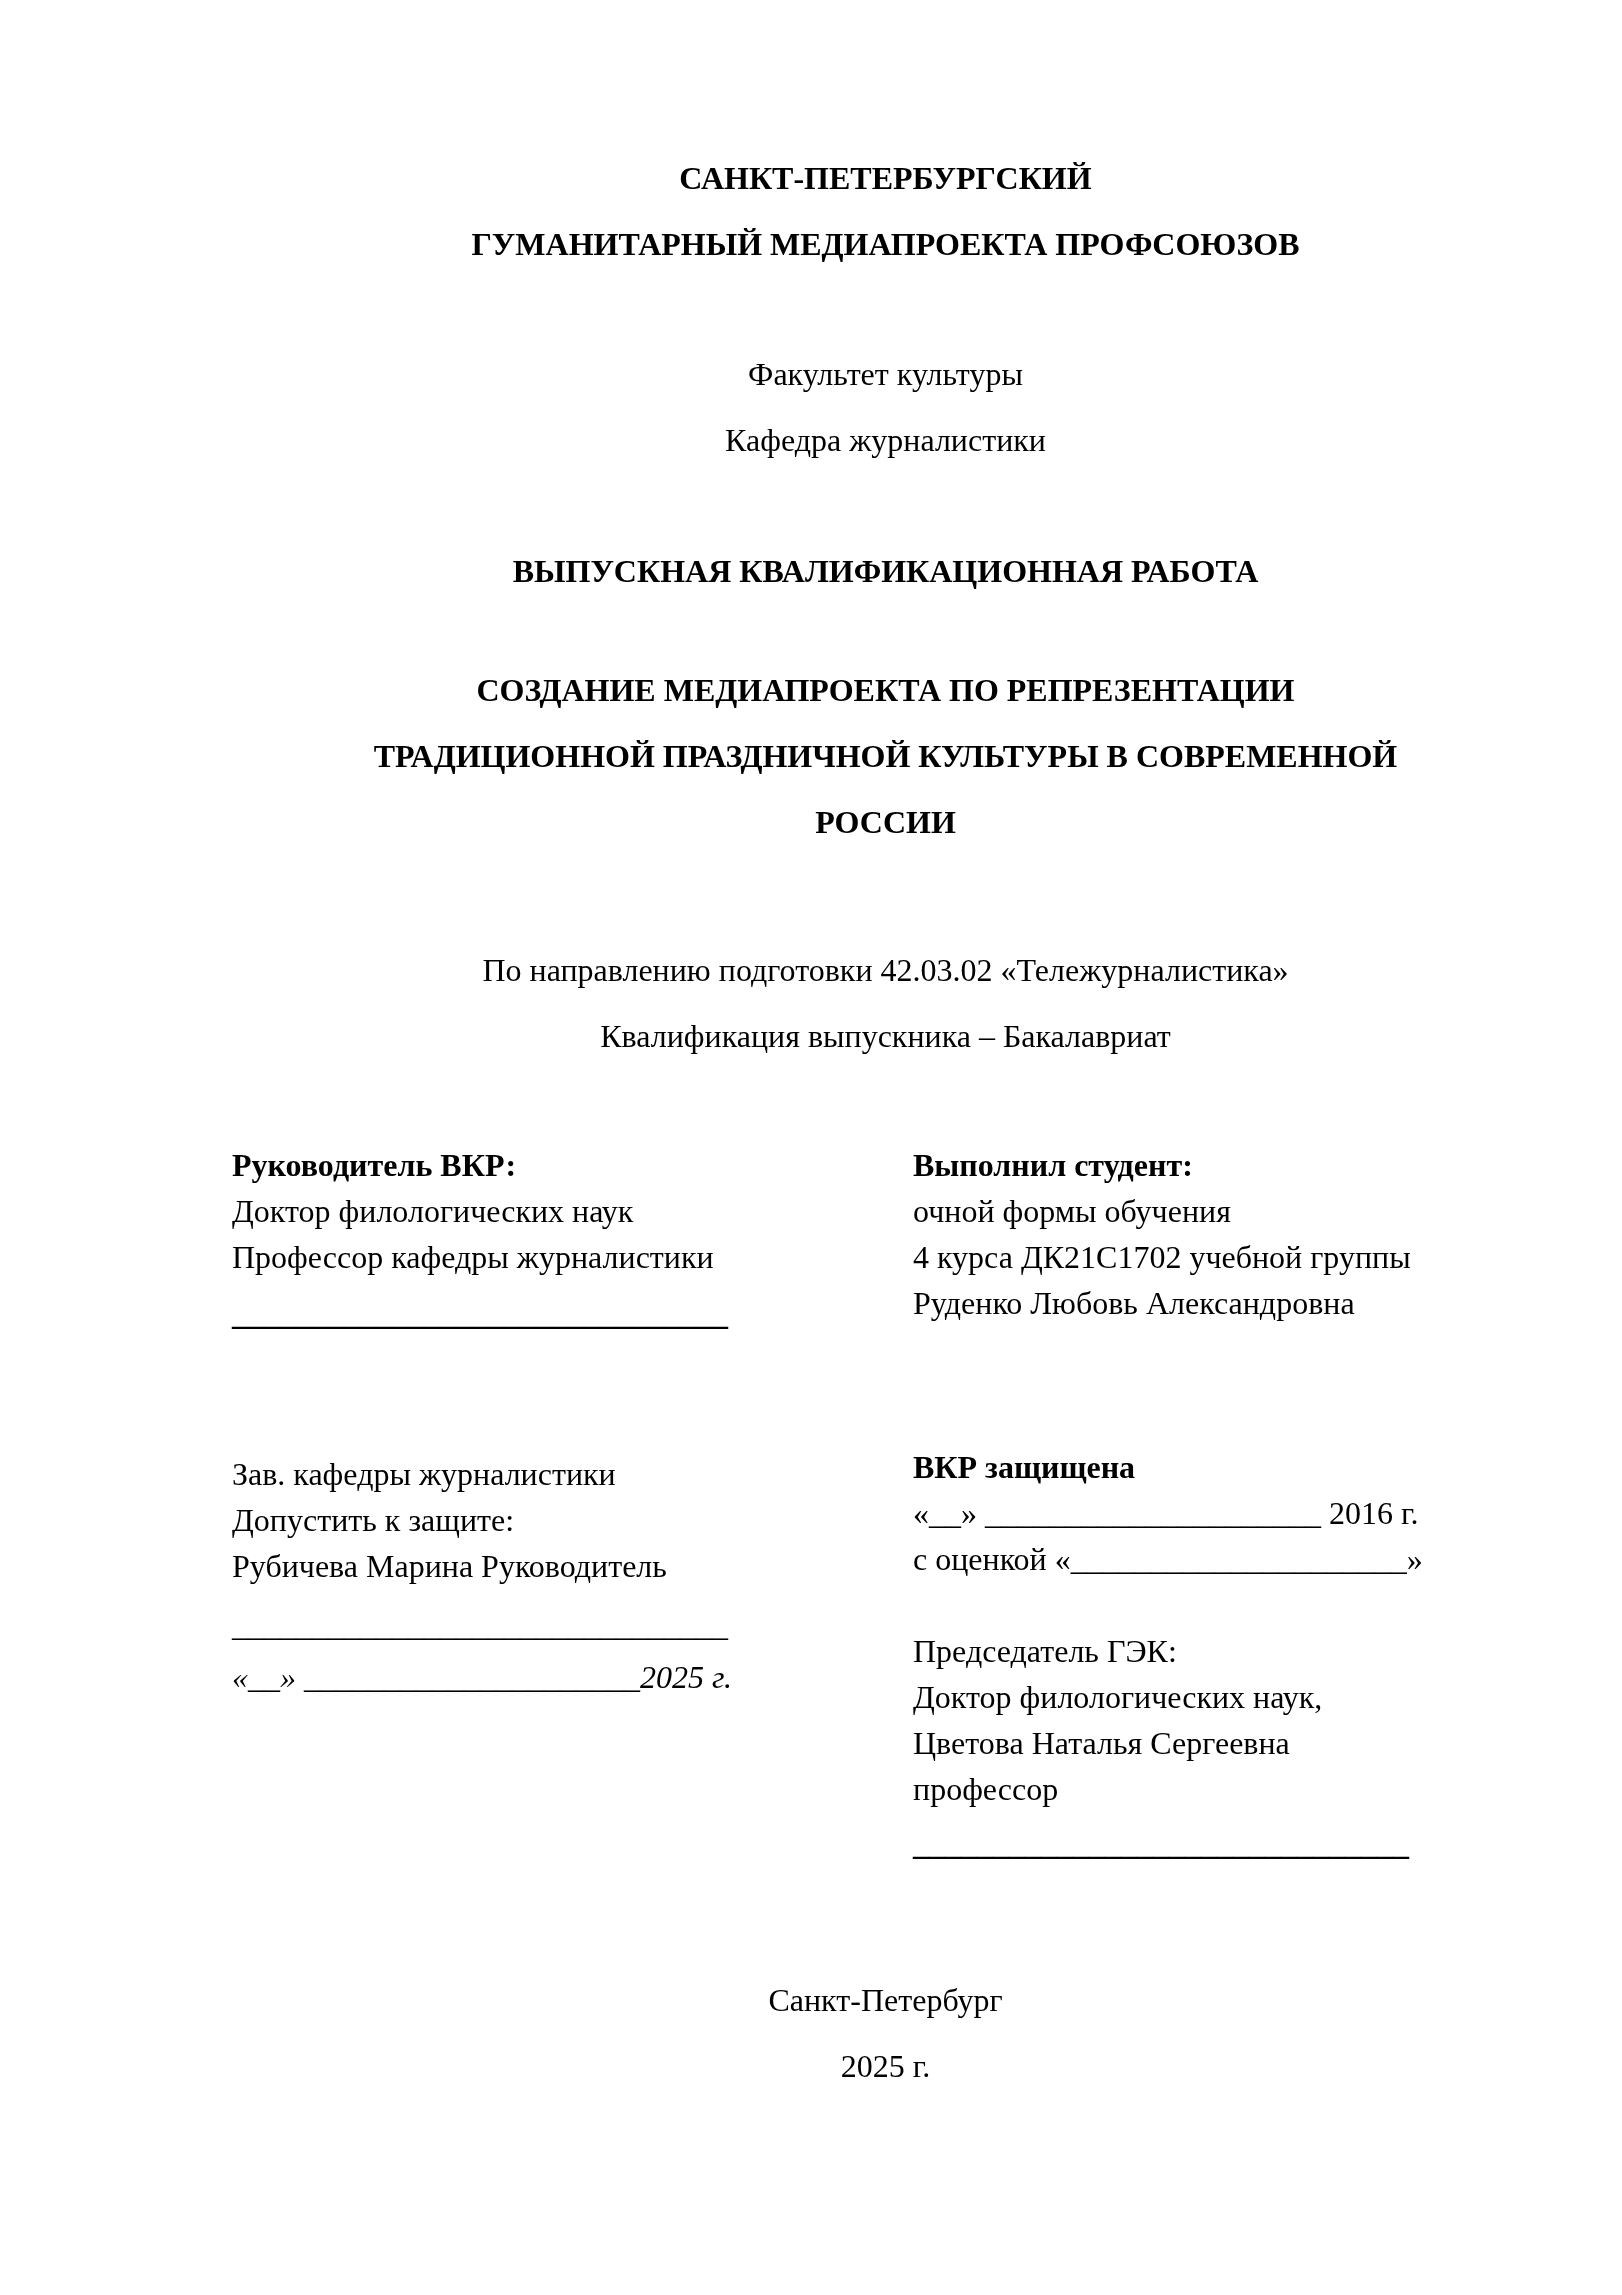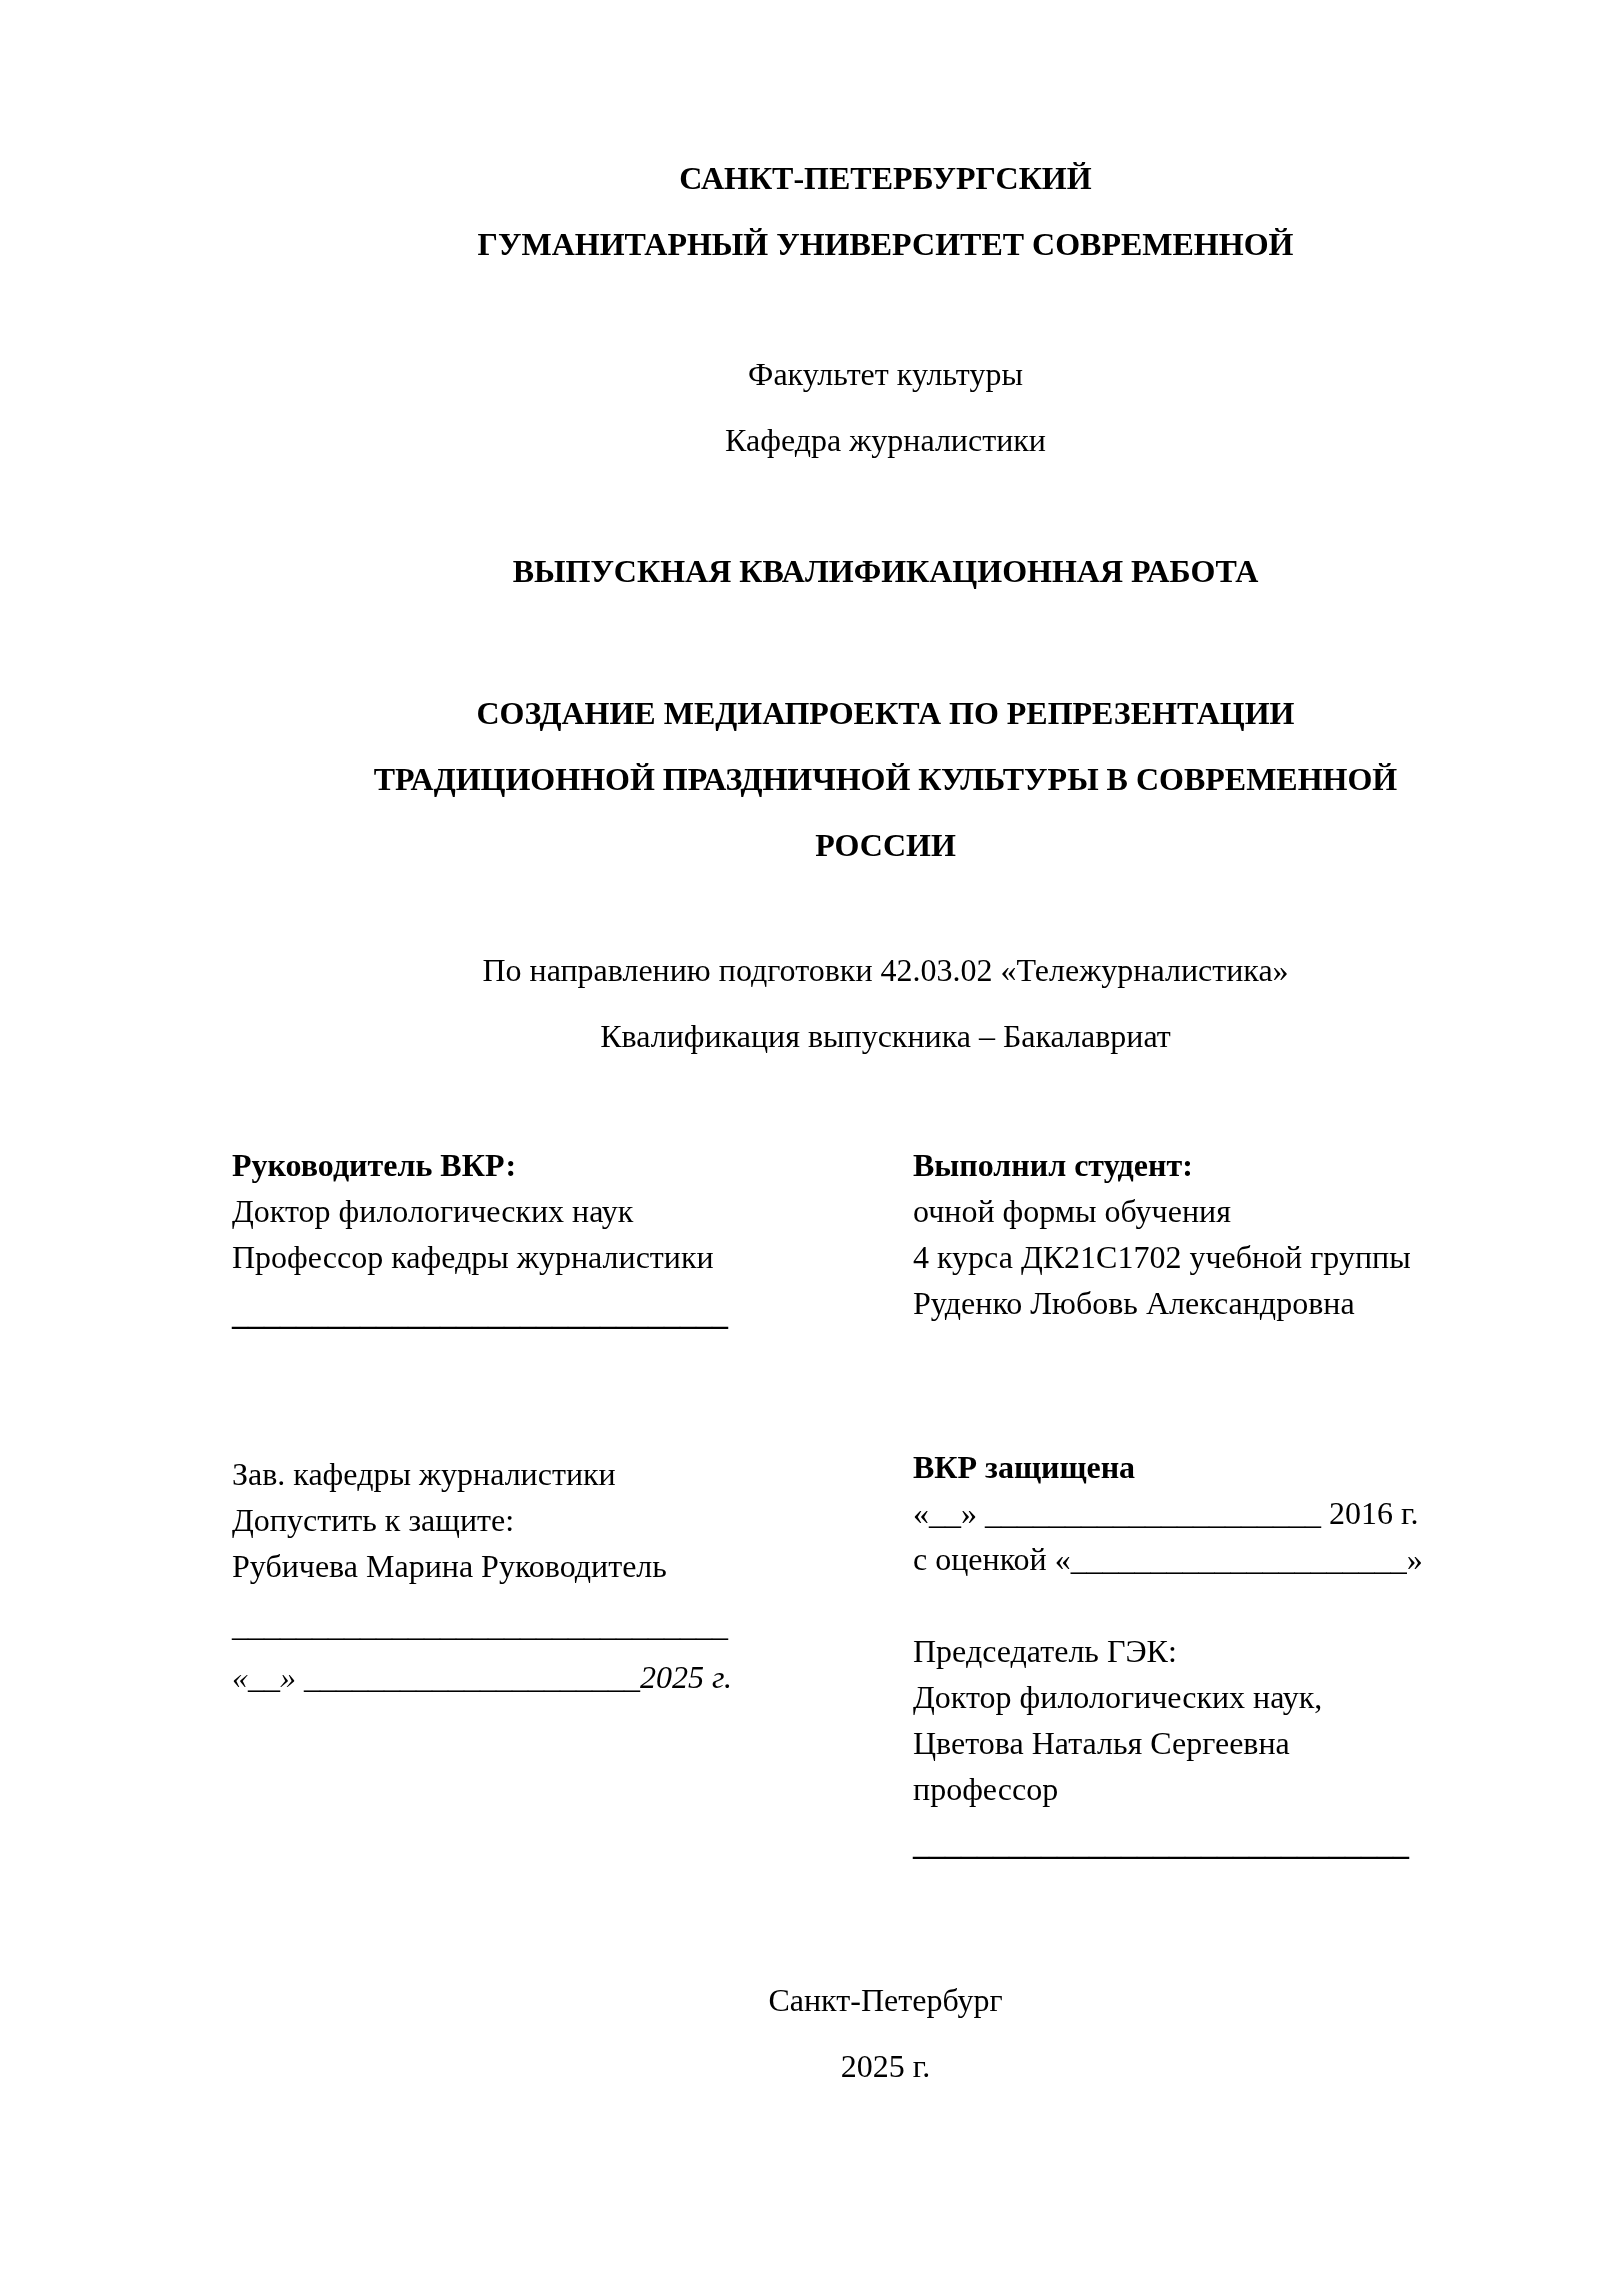--- a/index.html
+++ b/index.html
@@ -36,36 +36,36 @@
   .sig-line  { white-space: nowrap; letter-spacing: 0; }
   .mt14 { margin-top: 11px; }
   .mt16 { margin-top: 12.6px; }
   .mt8  { margin-top: 6.3px; font-style: italic; }
   .mt12 { margin-top: 9.4px; }
   .blank-line { height: 46px; }
 
   .block-university { top: 145px; }
   .block-department { top: 341px; }
   .block-worktype   { top: 538px; }
-  .block-title      { top: 680px; }
+  .block-title      { top: 657px; }
   .block-program    { top: 937px; }
   .block-supervisor { top: 1142px; }
   .block-student    { top: 1142px; }
   .block-admission  { top: 1451px; }
   .block-defense    { top: 1444px; }
   .block-footer     { top: 1967px; }
 </style>
 </head>
 <body>
 
 <div class="page">
 
   <div class="centered lh15 bold block-university">
     <div class="line">САНКТ-ПЕТЕРБУРГСКИЙ</div>
-    <div class="line">ГУМАНИТАРНЫЙ УНИВЕРСИТЕТ СОВРЕМЕННОЙ</div>
+    <div class="line">ГУМАНИТАРНЫЙ МЕДИАПРОЕКТА ПРОФСОЮЗОВ</div>
   </div>
 
   <div class="centered lh15 block-department">
     <div class="line">Факультет культуры</div>
     <div class="line">Кафедра журналистики</div>
   </div>
 
   <div class="centered lh15 bold block-worktype">
     <div class="line">ВЫПУСКНАЯ КВАЛИФИКАЦИОННАЯ РАБОТА</div>
   </div>

